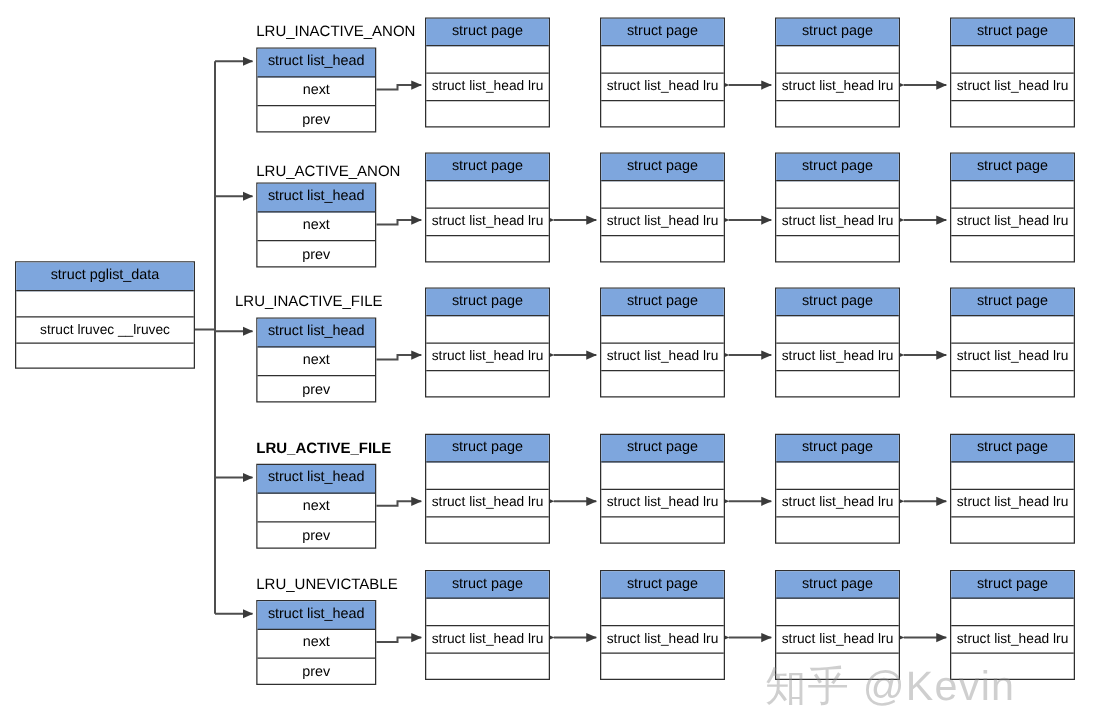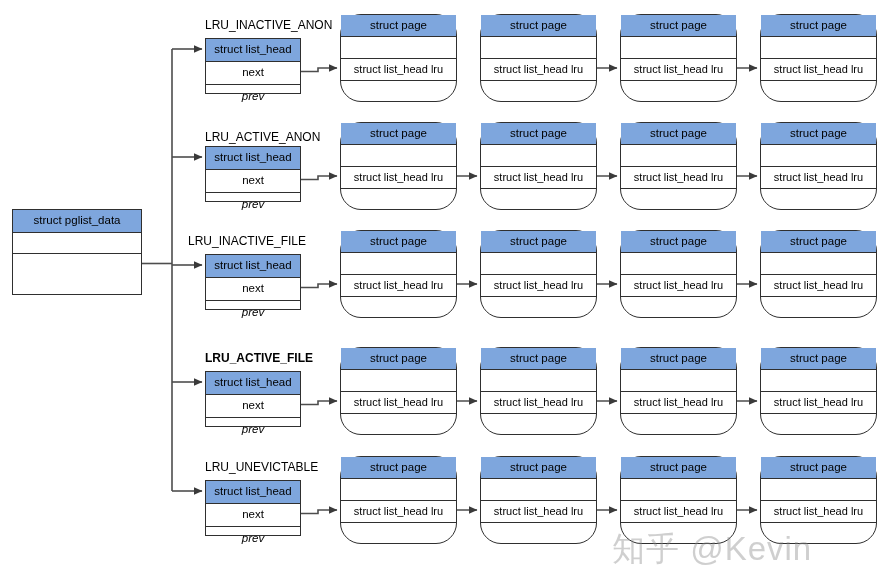--- a/index.html
+++ b/index.html
@@ -8,36 +8,36 @@
     font-family:"Liberation Sans","DejaVu Sans",sans-serif;
     color:#000000;
   }
   #canvas{position:absolute;left:0;top:0;width:878px;height:572px;}
   svg.wires{position:absolute;left:0;top:0;width:878px;height:572px;pointer-events:none;}
 
   
   .box{position:absolute;box-sizing:border-box;border:1px solid #2f2f2f;background:#ffffff;}
   .box .cell{box-sizing:border-box;border-bottom:1px solid #2f2f2f;display:flex;align-items:center;justify-content:center;
              font-size:11.5px;line-height:1;white-space:nowrap;overflow:hidden;}
-  .box .cell:last-child{border-bottom:none;font-style:italic;}
+  .box .cell:last-child{border-bottom:none;}
   .box .hdr{background:#7ea6dd;color:#000;border-bottom:1px solid #2f2f2f;}
 
   
-  .pglist{left:12px;top:209px;width:130px;height:86px;}
+  .pglist{left:12px;top:209px;width:144px;height:86px;}
   .pglist .cell{height:21px;}
   .pglist .hdr{height:23px;}
   .pglist .lruvec{font-size:11px;}
 
   
-  .lhead{width:96px;height:56px;}
+  .lhead{width:96px;height:68px;}
   .lhead .hdr{height:22px;font-size:11.5px;}
   .lhead .cell{height:23px;}
 
   
-  .page{width:117px;height:88px;border-radius:21px;}
+  .page{width:100px;height:88px;}
   .page .hdr{height:21px;font-size:11.5px;}
   .page .cell{height:22px;}
   .page .cell.lru{font-size:11px;}
   .page .cell.blank{}
 
   
   .glabel{position:absolute;font-size:12px;white-space:nowrap;color:#000;}
 
   
   .wm{position:absolute;white-space:nowrap;pointer-events:none;}
@@ -84,20 +84,21 @@
         <path d="M172,157 L202,157" marker-end="url(#ah)"></path>
         <path d="M172,265 L202,265" marker-end="url(#ah)"></path>
         <path d="M172,382 L202,382" marker-end="url(#ah)"></path>
         <path d="M172,491 L202,491" marker-end="url(#ah)"></path>
       </g>
   </svg>
 
   <div class="box pglist">
     <div class="cell hdr">struct pglist_data</div>
     <div class="cell"></div>
+    <div class="cell lruvec">struct lruvec __lruvec</div>
     <div class="cell"></div>
   </div>
 
   <div id="rows">
       <div class="glabel" style="left: 205px; top: 18px;">LRU_INACTIVE_ANON</div>
       <div class="box lhead" style="left: 205px; top: 38px;">
         <div class="cell hdr">struct list_head</div>
         <div class="cell ">next</div>
         <div class="cell ">prev</div>
       </div>

